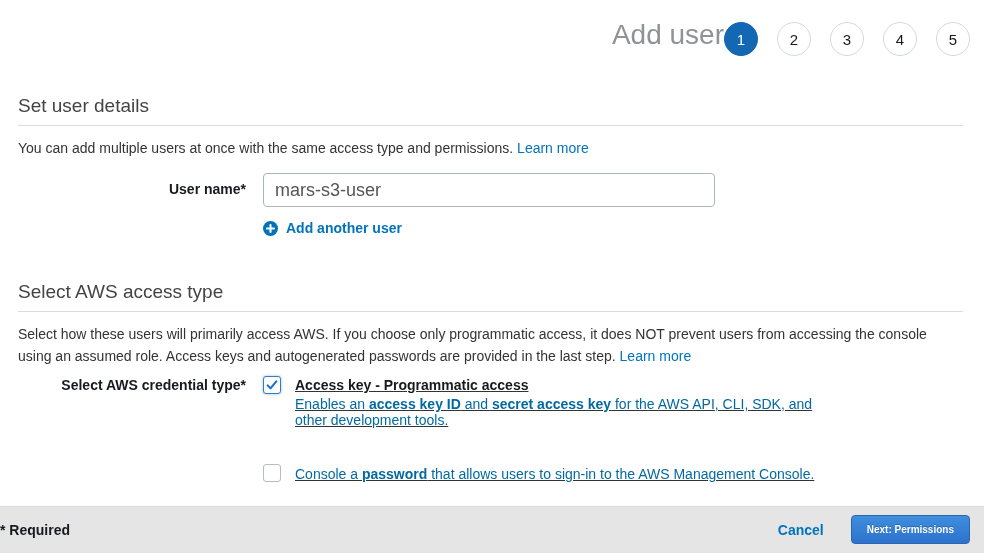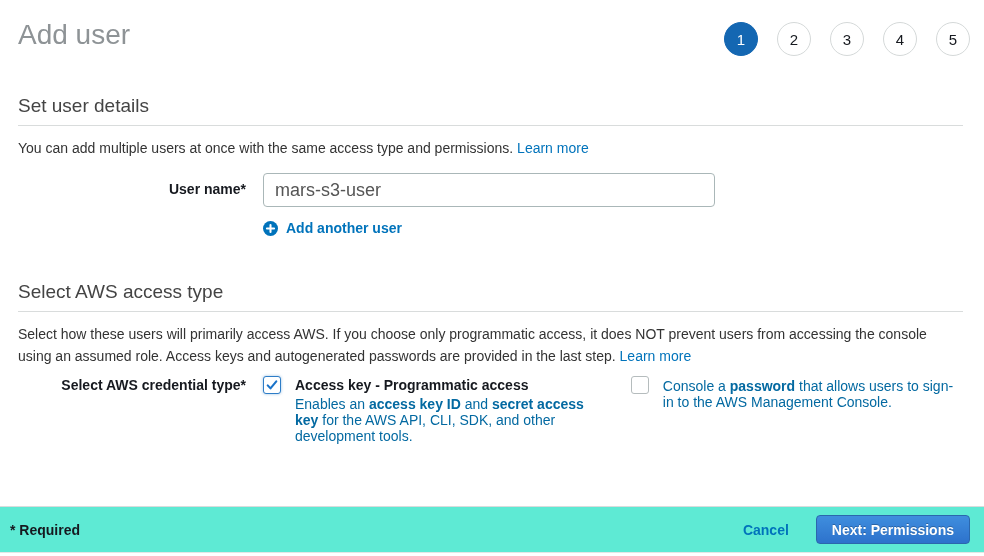--- a/index.html
+++ b/index.html
@@ -8,21 +8,21 @@
     width: 984px; height: 556px;
     background: #ffffff;
     font-family: "Liberation Sans", sans-serif;
     font-size: 14px;
     color: #333;
     position: relative;
     overflow: hidden;
   }
 
   
-  .header { display:flex; justify-content:space-between; align-items:flex-start; padding:16px 14px 0 18px; }
+  .header { display:flex; justify-content:flex-end; align-items:flex-start; padding:16px 14px 0 18px; }
   .page-title { font-size:28px; font-weight:400; color:#8e9396; margin:2px 0 0 0; line-height:34px; }
   .steps { display:flex; gap:19px; margin-top:6px; }
   .step {
     width:34px; height:34px; border-radius:50%;
     display:flex; align-items:center; justify-content:center;
     font-size:15px; color:#16191f; background:#fff;
     border:1px solid #d5d9d9;
   }
   .step.active { background:#1467b2; border-color:#1467b2; color:#fff; }
 
@@ -47,21 +47,21 @@
     border:1px solid #aab7b8; border-radius:4px;
     padding:0 11px; font-family:"Liberation Sans", sans-serif;
     font-size:18px; color:#555; outline:none;
   }
 
   .add-user-row { margin:13px 0 0 245px; display:flex; align-items:center; gap:8px; cursor:pointer; }
   .add-user-row .link-bold { font-weight:bold; color:#0073bb; }
 
   .cred-row { margin-top:9px; }
   .cred-row .form-label { padding-top:1px; }
-  .options { display:flex; flex-direction:row; gap:28px; }
+  .options { display:flex; flex-direction:column; gap:36px;text-decoration:underline; }
   .option { display:flex; align-items:flex-start; }
   .checkbox {
     width:18px; height:18px; flex:none; margin-top:0;
     border:1px solid #b5bcbd; border-radius:3px; background:#fff;
     display:flex; align-items:center; justify-content:center;
     cursor:pointer;
   }
   .checkbox svg { display:none; }
   .checkbox.checked { border-color:#2e7dc7; box-shadow:0 0 3px rgba(30,115,190,0.45); }
   .checkbox.checked svg { display:block; }
@@ -69,32 +69,32 @@
   .option-title { font-weight:bold; color:#16191f; line-height:18px; }
   .option-desc { margin-top:2px; line-height:16px; color:#0369a1; }
   .b { font-weight:bold; }
 
   
   .footer {
     position:absolute; left:0; right:0; bottom:3px;
     height:47px;
     border-top:1px solid #d9dcdc;
     border-bottom:1px solid #e3e6e6;
-    background:#5eead4;
+    background:#e5e5e5;
     display:flex; align-items:center; justify-content:space-between;
-    padding:0 14px 0 10px;
+    padding:0 14px 0 0;
   }
   .required-note { font-weight:bold; color:#16191f; }
   .footer-actions { display:flex; align-items:center; gap:27px; }
   .cancel-link { font-weight:bold; color:#0073bb; cursor:pointer; text-decoration:none; }
   .next-btn {
     height:29px; padding:0 15px;
     background:linear-gradient(#3f8ede,#2d72cc);
     border:1px solid #2b67ad; border-radius:4px;
-    color:#fff; font-weight:bold; font-size:14px;
+    color:#fff; font-weight:bold; font-size:10px;
     font-family:"Liberation Sans", sans-serif;
     text-shadow:0 -1px 0 rgba(0,0,0,0.25);
     cursor:pointer;
   }
 </style>
 </head>
 <body>
 
 <div class="header">
   <h1 class="page-title">Add user</h1>

